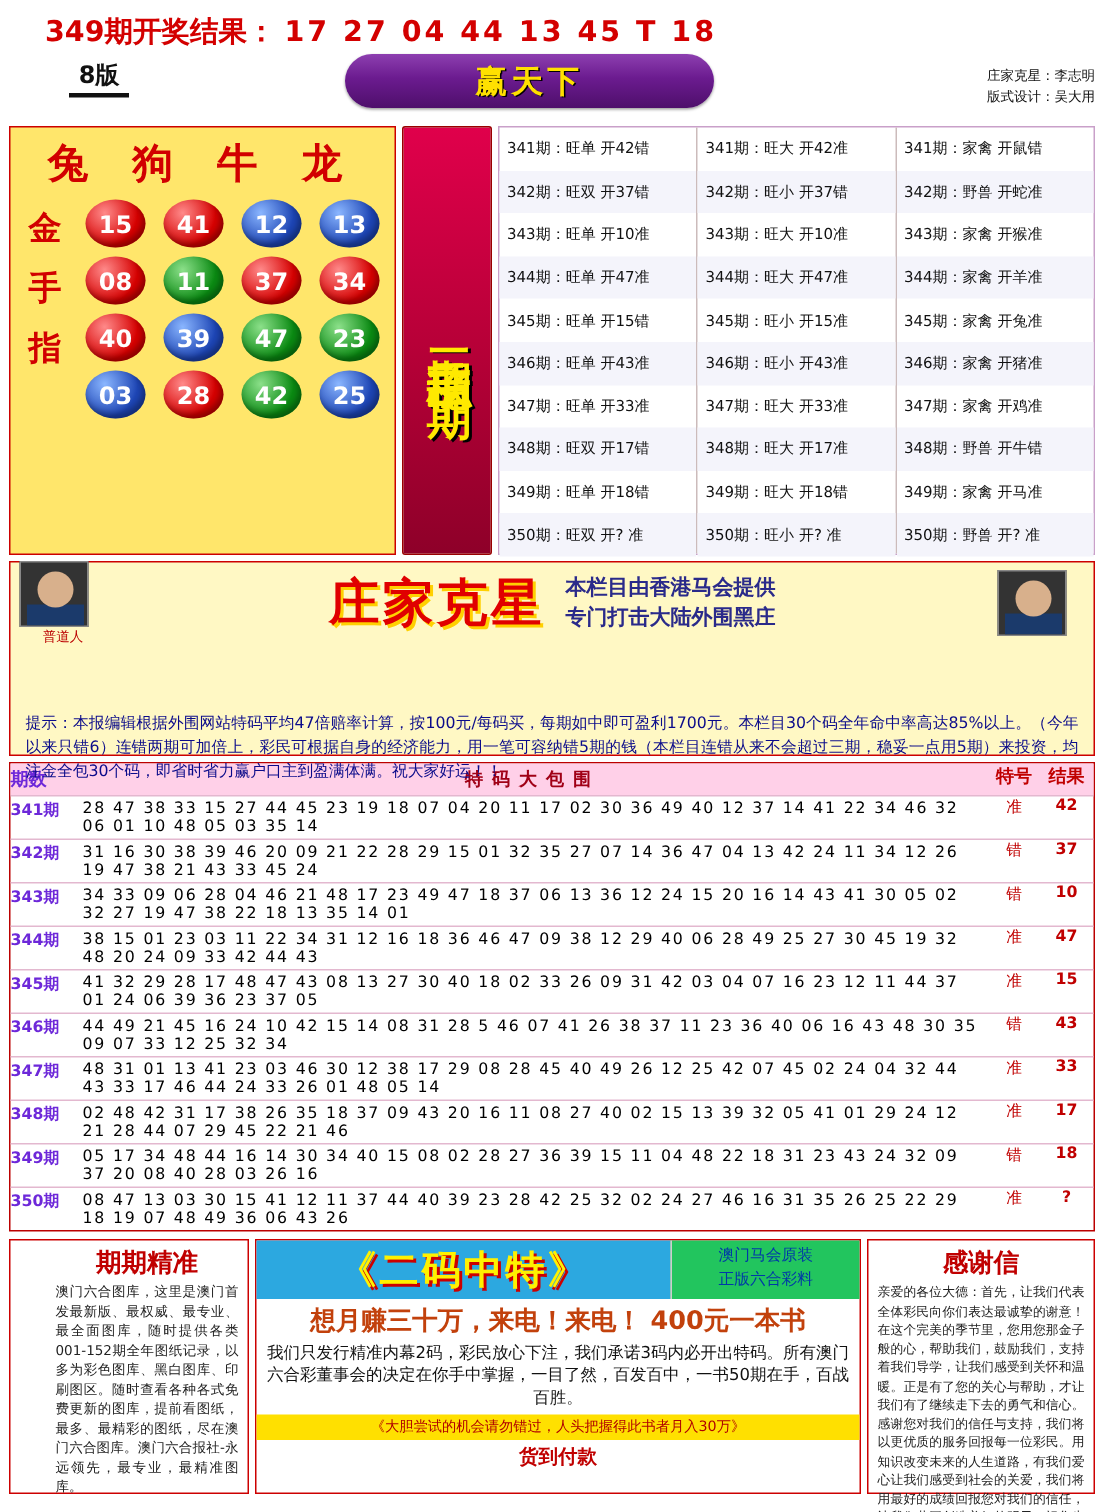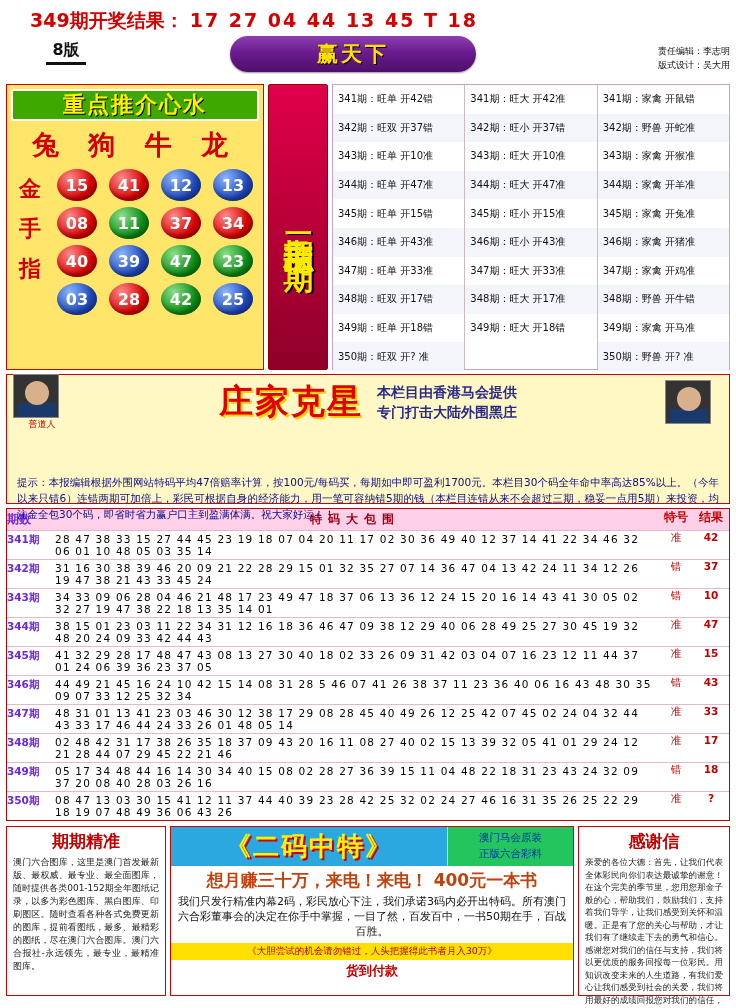--- a/index.html
+++ b/index.html
@@ -103,21 +103,21 @@
   .bt-head { display:flex; background:#ffd0e8; font-size:12px; font-weight:bold; color:#a00016; }
   .bt-row  { display:flex; font-size:10.5px; color:#000; border-top:1px solid #e3b8cf;}
   .c-period{ width:44px; text-align:left; color:#6d28d9; font-weight:bold; padding:2px 0;}
   .c-nums  { flex:1; padding:2px 4px; letter-spacing:1.2px; font-family:"DejaVu Sans", sans-serif; }
   .c-sp    { width:34px; text-align:center; color:#c00000; }
   .c-res   { width:36px; text-align:center; color:#c00000; font-weight:bold; }
   .bt-head .c-nums { text-align:center; letter-spacing:6px; }
 
   
   .bottom { margin-top:5px; display:flex; gap:4px; height:170px; }
-  .bcol1 { width:160px; border:1px solid #c00; background:#fff; }
+  .bcol1 { width:160px; border:1px solid #c00; background:#fff;padding-left:24px; }
   .bcol2 { flex:1; border:1px solid #c00; background:#fff; position:relative;}
   .bcol3 { width:152px; border:1px solid #c00; background:#fff; }
   .bc-title { text-align:center; font-size:17px; font-weight:bold; color:#c00000; padding:3px 0 1px;}
   .bc-body { font-size:9px; color:#222; line-height:13px; padding:2px 6px; text-align:justify;}
   .b2-banner { background:#2ca8e0; padding:2px 0; }
   .b2-banner .t { text-align:center; font-size:26px; font-weight:bold; color:#fff100; text-shadow:2px 2px 0 #c00; letter-spacing:2px;}
   .b2-row { display:flex; }
   .b2-left{ flex:1; }
   .b2-right{ width:126px; background:#22c55e; border-left:1px solid #ccc; font-size:10.5px; color:#0038a8; text-align:center; line-height:16px; padding-top:2px;}
   .b2-line1 { text-align:center; font-size:17px; font-weight:bold; color:#c2410c; padding:3px 0 0;}
@@ -139,31 +139,28 @@
   <div class="headrow">
     <div class="banwrap">
       <span class="ban">8版</span>
     </div>
     <div class="logowrap">
       <div class="logo">
         <span>赢天下</span>
       </div>
     </div>
     <div class="credits">
-      <div>责任编辑：李志明</div>
+      <div>庄家克星：李志明</div>
       <div>版式设计：吴大用</div>
     </div>
   </div>
 
   <div class="upper">
 
     <div class="leftcol">
-      <div class="lp-title">
-        <span>重点推介心水</span>
-      </div>
       <div class="lp-animals">兔 狗 牛 龙</div>
       <div class="lp-body">
         <div class="lp-side">
           <div>金</div>
             <div>手</div>
             <div>指</div>
         </div>
         <div class="balls">
           <div class="ball red">15</div>
           <div class="ball red">41</div>
@@ -208,20 +205,21 @@
         <div class="rcol">
           <div class="rrow">341期：旺大 开42准</div>
           <div class="rrow">342期：旺小 开37错</div>
           <div class="rrow">343期：旺大 开10准</div>
           <div class="rrow">344期：旺大 开47准</div>
           <div class="rrow">345期：旺小 开15准</div>
           <div class="rrow">346期：旺小 开43准</div>
           <div class="rrow">347期：旺大 开33准</div>
           <div class="rrow">348期：旺大 开17准</div>
           <div class="rrow">349期：旺大 开18错</div>
+          <div class="rrow">350期：旺小 开? 准</div>
         </div>
         <div class="rcol">
           <div class="rrow">341期：家禽 开鼠错</div>
           <div class="rrow">342期：野兽 开蛇准</div>
           <div class="rrow">343期：家禽 开猴准</div>
           <div class="rrow">344期：家禽 开羊准</div>
           <div class="rrow">345期：家禽 开兔准</div>
           <div class="rrow">346期：家禽 开猪准</div>
           <div class="rrow">347期：家禽 开鸡准</div>
           <div class="rrow">348期：野兽 开牛错</div>

